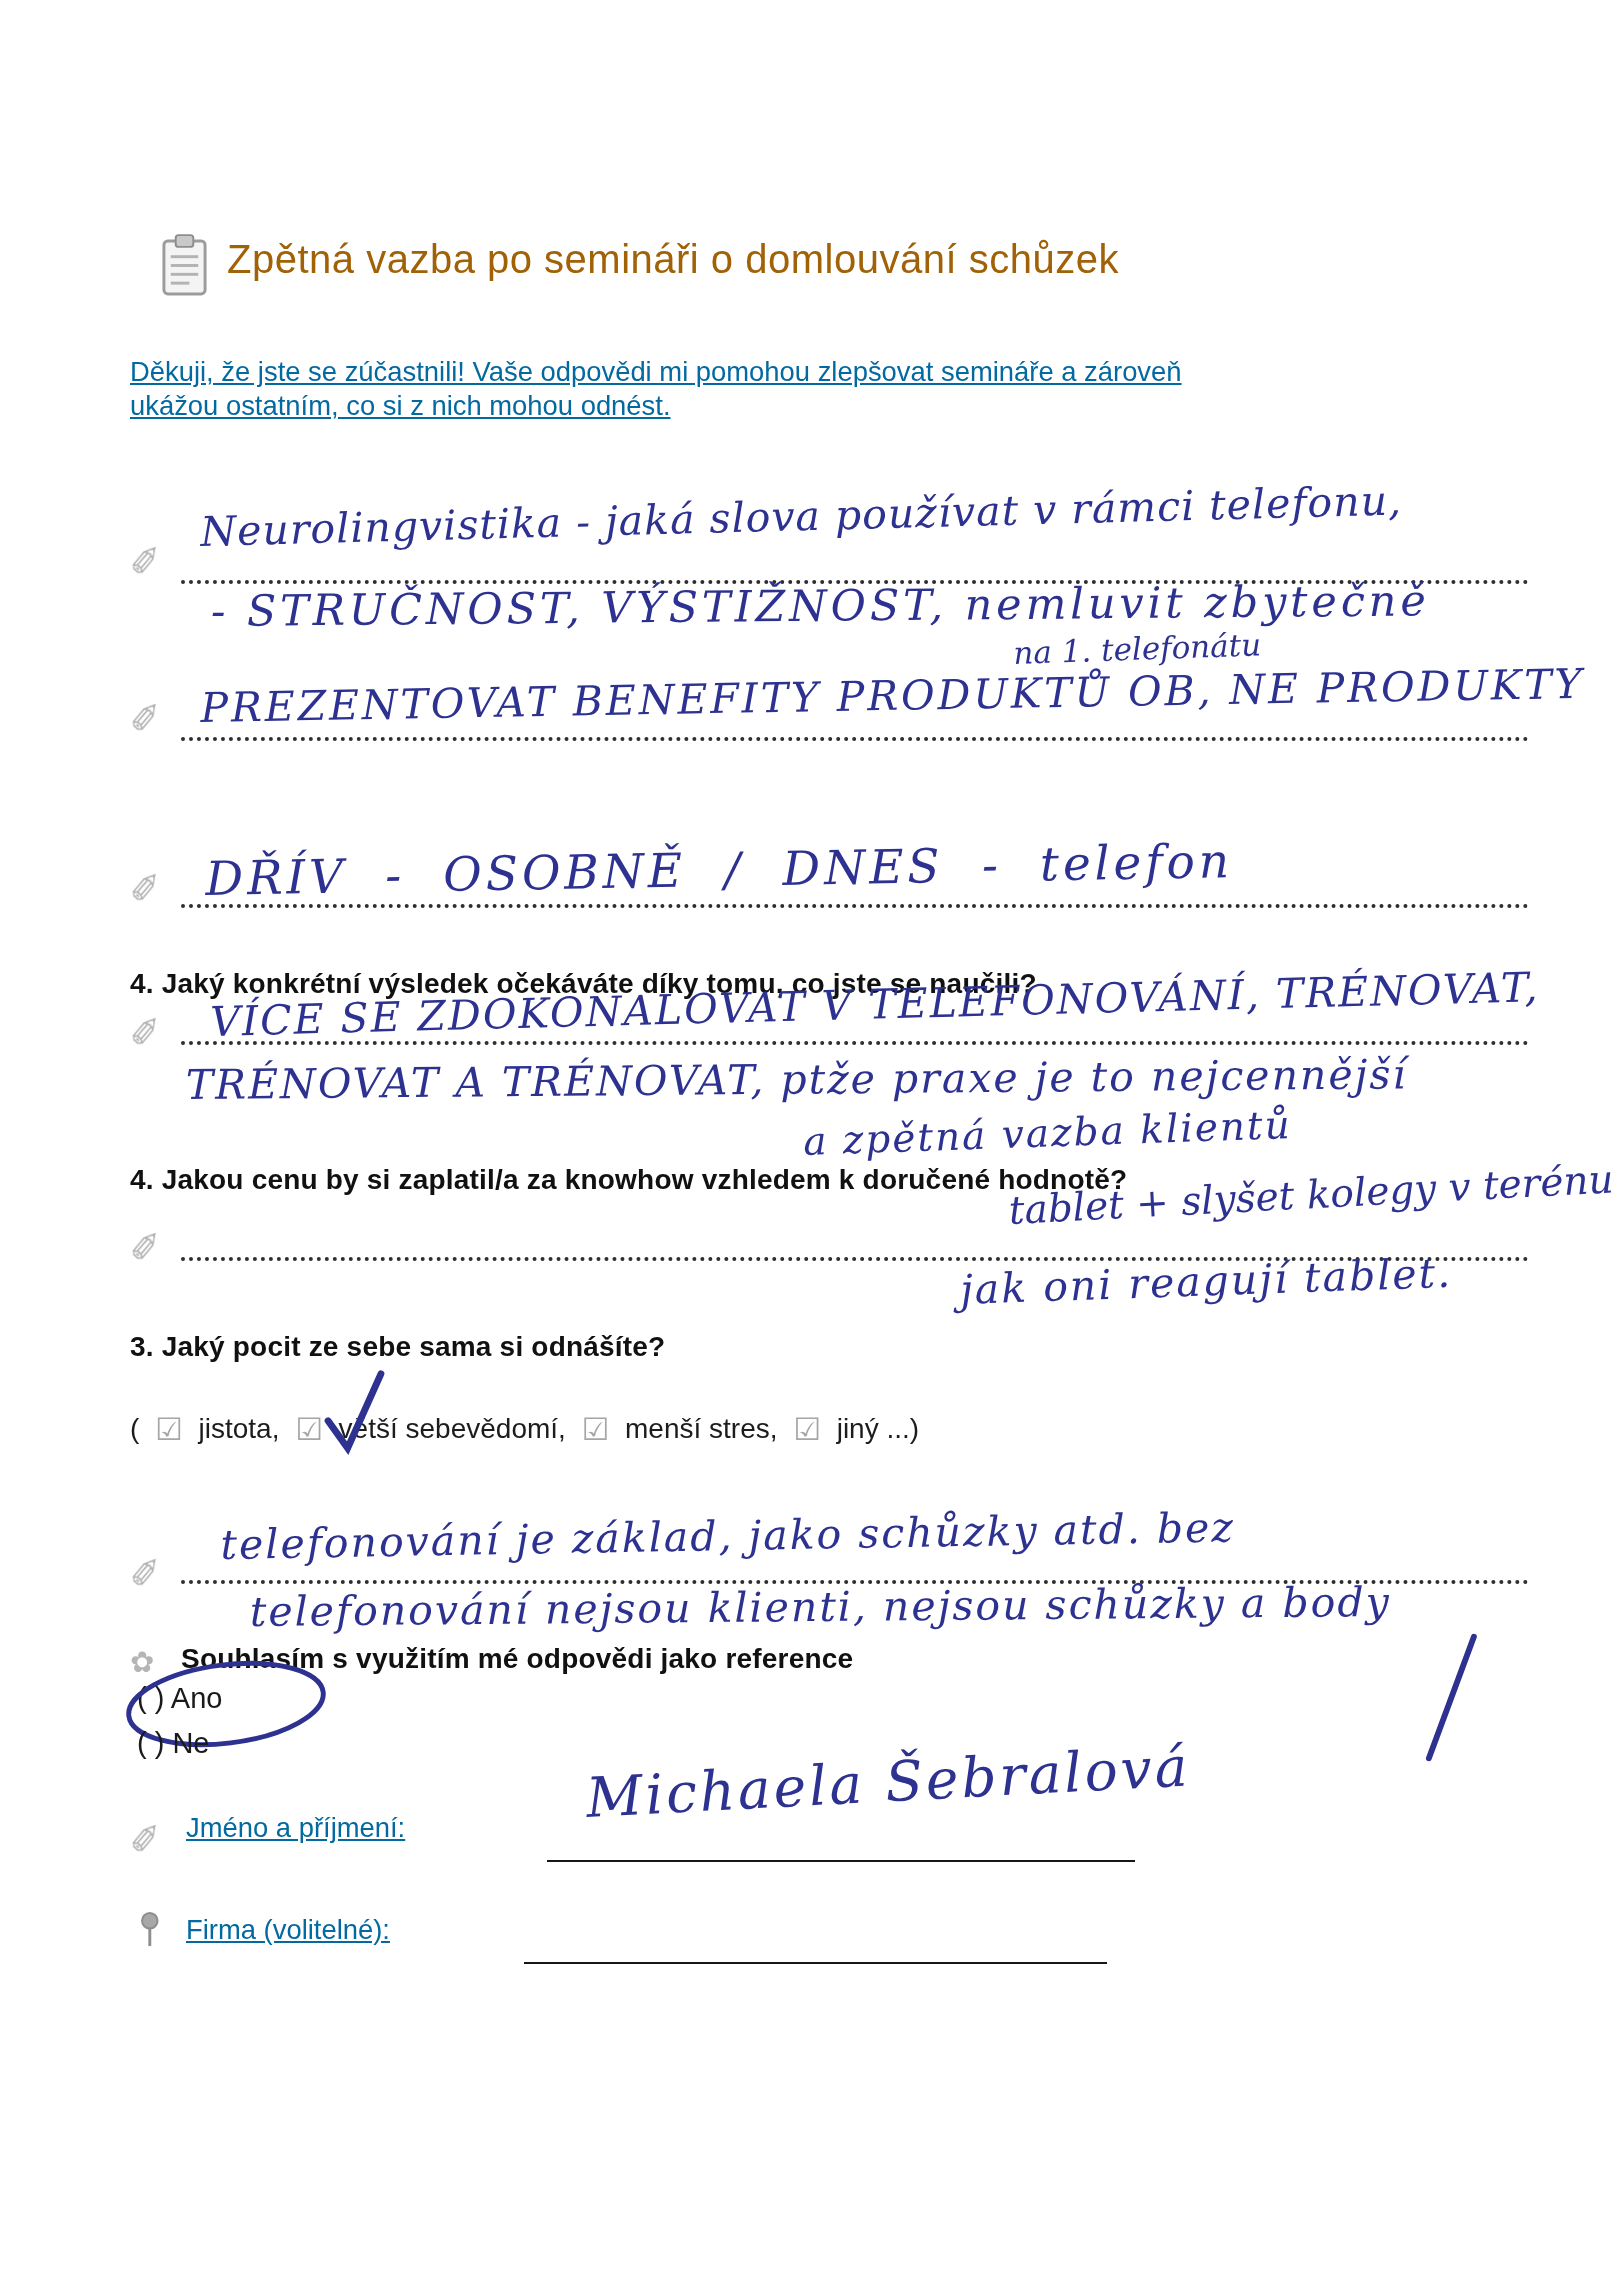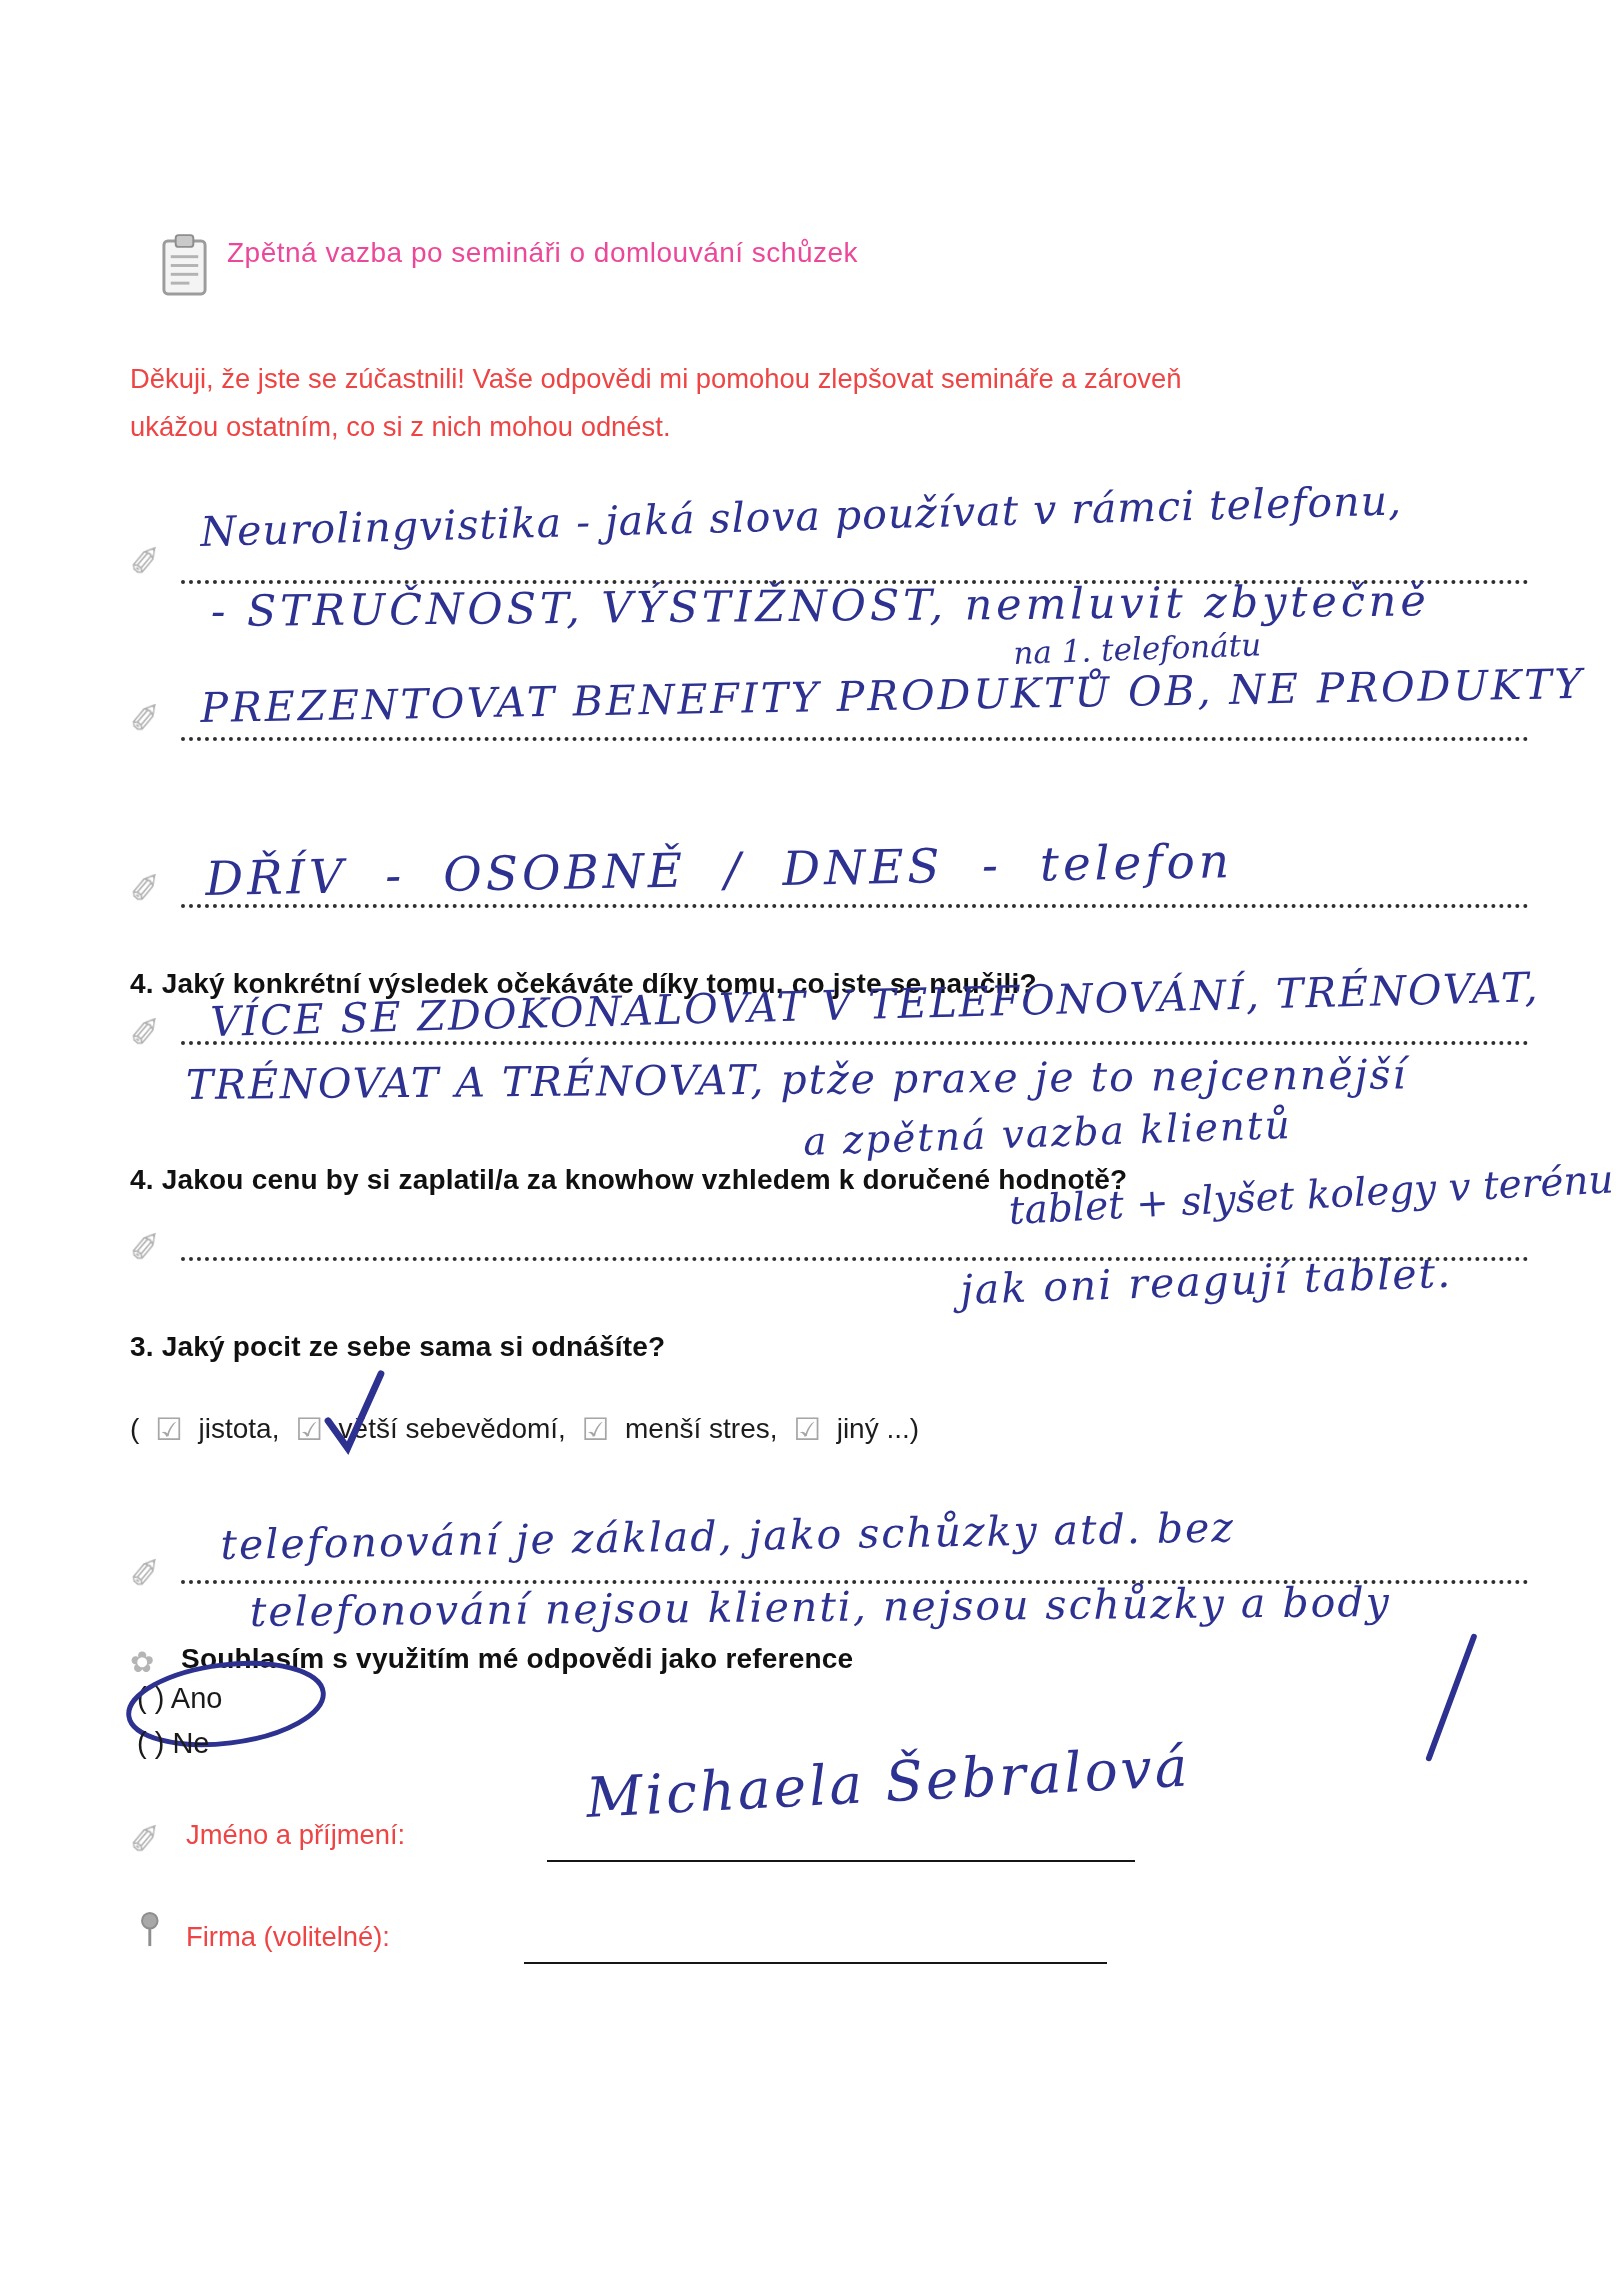--- a/index.html
+++ b/index.html
@@ -1,22 +1,22 @@
 <!DOCTYPE html>
 <html><head>
 <meta charset="utf-8">
 <style>
   html,body{margin:0;padding:0;background:#ffffff;}
   .page{
     position:relative;width:1620px;height:2292px;background:#ffffff;
     font-family:"Liberation Sans",sans-serif;color:#151515;overflow:hidden;
   }
   .abs{position:absolute;}
-  .title{font-size:28px;letter-spacing:0.5px;color:#ec4899;white-space:nowrap;}
-  .intro{font-size:27.4px;line-height:48px;width:1137px;color:#ef4444;}
+  .title{font-size:40px;letter-spacing:0.5px;color:#a16207;white-space:nowrap;}
+  .intro{font-size:27.4px;line-height:34px;width:1137px;color:#0369a1;text-decoration:underline;}
   .q{font-weight:bold;font-size:28px;letter-spacing:0.2px;white-space:nowrap;color:#111;}
   .dotline{height:0;border-bottom:4.9px dotted #2e2e2e;}
   .solidline{height:0;border-bottom:2.9px solid #161616;}
   .hw{
     font-family:"DejaVu Serif",serif;font-style:italic;color:#2d3190;
     white-space:nowrap;transform-origin:left bottom;
   }
   .pencil{
     font-family:"DejaVu Sans",sans-serif;color:#b0b0b0;font-size:39px;
     display:inline-block;transform:rotate(-95deg);filter:blur(0.4px);

